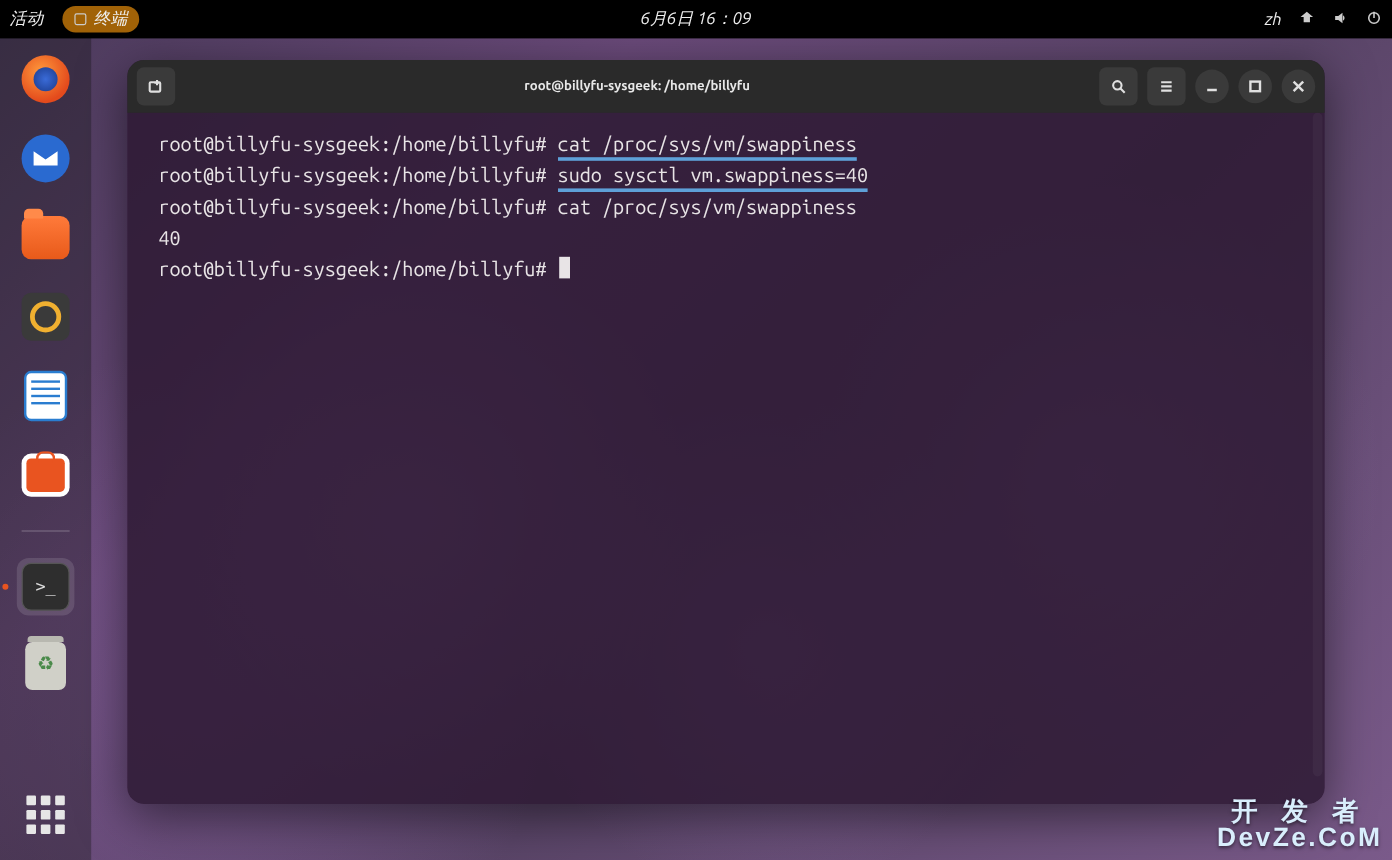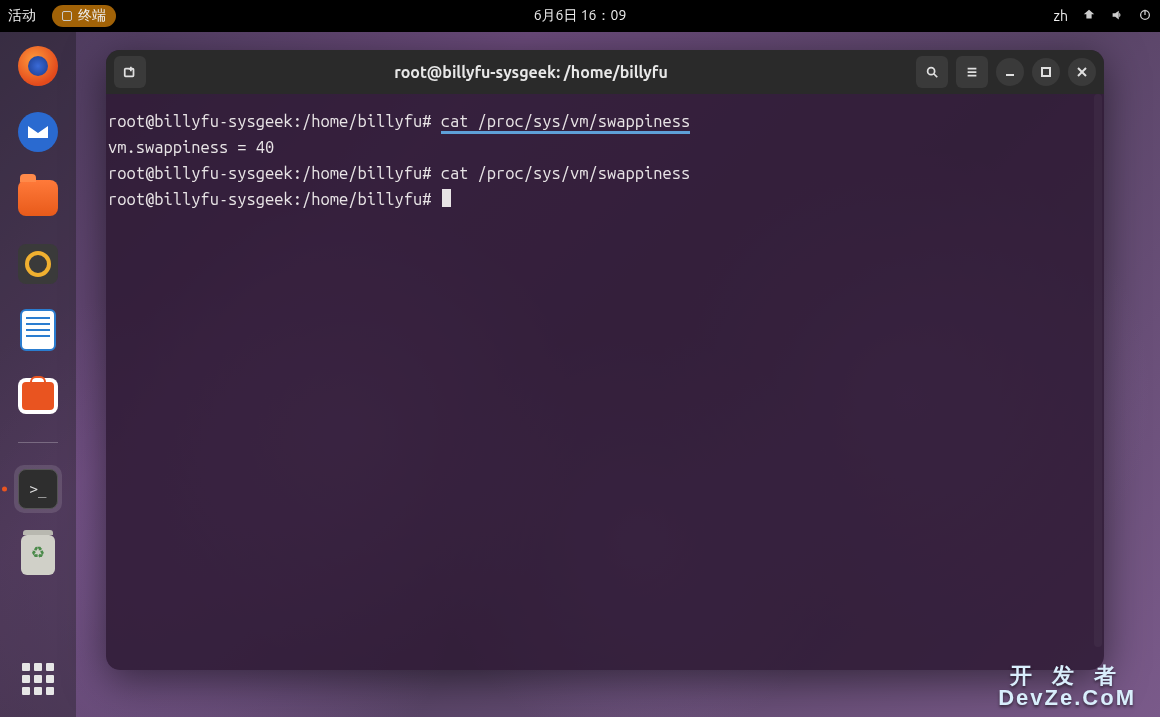--- a/index.html
+++ b/index.html
@@ -24,20 +24,21 @@
   .topbar {
     position: relative;
     z-index: 10;
     height: 28px;
     background: #000;
     color: #eee;
     display: flex;
     align-items: center;
     font-size: 14px;
     padding: 16px 8px;
+    font-style: italic;
   }
   .topbar .left { display:flex; align-items:center; gap:16px; }
   .topbar .center { position:absolute; left:50%; transform:translateX(-50%); display:flex; align-items:center; gap:6px; }
   .topbar .right { margin-left:auto; display:flex; align-items:flex-start; gap:14px; }
   .app-indicator { display:flex; align-items:center; gap:6px; background:#a16207; border-radius:12px; padding:2px 10px; }
   .app-indicator .square { width:10px; height:10px; border:1.5px solid #ccc; border-radius:2px; display:inline-block; }
   .top-icon svg { width:14px; height:14px; fill:#ccc; }
 
   
   .dock {
@@ -79,45 +80,45 @@
   .titlebar {
     height:44px; background:#2a2a2a; display:flex; align-items:center;
     padding:0 8px; gap:8px;
   }
   .titlebar .tb-btn {
     width:32px; height:32px; border-radius:6px; background:#3a3a3a;
     display:flex; align-items:center; justify-content:center; cursor:pointer;
   }
   .titlebar .tb-btn svg { width:14px; height:14px; stroke:#e0e0e0; fill:none; stroke-width:2; }
   .titlebar .title {
-    flex:1; text-align:center; color:#e8e8e8; font-size:16px; font-weight:600;
+    flex:1; text-align:center; color:#e8e8e8; font-size:11px; font-weight:600;
   }
   .titlebar .wbtn {
     width:28px; height:28px; border-radius:50%; background:#3a3a3a;
     display:flex; align-items:center; justify-content:center; cursor:pointer;
   }
   .titlebar .wbtn svg { width:12px; height:12px; stroke:#e0e0e0; fill:none; stroke-width:2; }
   .titlebar .right-group { display:flex; align-items:center; gap:8px; }
 
   .term-body {
     flex:1; padding:14px 0 0 0;
     font-family: "Ubuntu Mono","DejaVu Sans Mono","Consolas",monospace;
     font-size:16.5px; line-height:26px; color:#e8e4e6;
     position:relative;
   }
-  .term-line { padding:0 2px 0 2px; white-space:pre; }
+  .term-line { padding:0 2px 0 2px; white-space:pre;margin-left:24px; }
   .underline-cmd { border-bottom:3px solid #5ea0d8; padding-bottom:1px; }
   .cursor {
     display:inline-block; width:9px; height:18px; background:#e8e4e6;
     vertical-align:-2px; margin-left:1px;
   }
   .term-scrollbar { position:absolute; right:2px; top:0; width:8px; height:96%; background:rgba(255,255,255,0.04); border-radius:4px; }
 
   
-  .watermark { position:absolute; right:24px; bottom:8px; z-index:20; color:#d9eefc; font-weight:700; font-family:"Arial Black",sans-serif; text-align:right; line-height:1; text-shadow:0 2px 3px rgba(0,0,0,0.5); }
+  .watermark { position:absolute; right:8px; bottom:8px; z-index:20; color:#d9eefc; font-weight:700; font-family:"Arial Black",sans-serif; text-align:right; line-height:1; text-shadow:0 2px 3px rgba(0,0,0,0.5); }
   .watermark .l1 { font-size:22px; letter-spacing:20px; }
   .watermark .l2 { font-size:22px; letter-spacing:2px; }
 
   
   .icon-firefox { background: radial-gradient(circle at 40% 35%, #ff9a3c, #e34a1c 70%); border-radius:50%; width:40px; height:40px; position:relative; }
   .icon-firefox::after{content:"";position:absolute;inset:10px;border-radius:50%;background:radial-gradient(circle,#3a6bd8,#1a3a8a);}
   .icon-thunderbird { background:#2a6ad0; border-radius:50%; width:40px; height:40px; display:flex;align-items:center;justify-content:center;}
   .icon-thunderbird svg{width:24px;height:24px;fill:#fff;}
   .icon-files { background:linear-gradient(#ff7a3a,#e85a1a); border-radius:8px; width:40px; height:36px; position:relative;}
   .icon-files::before{content:"";position:absolute;top:-6px;left:2px;width:16px;height:8px;background:#ff8a4a;border-radius:4px 4px 0 0;}
@@ -251,22 +252,23 @@
         <svg viewBox="0 0 12 12">
             <line x1="2" y1="2" x2="10" y2="10"></line>
             <line x1="10" y1="2" x2="2" y2="10"></line>
           </svg>
       </div>
     </div>
   </div>
   <div class="term-body" id="term-body">
     <div class="term-scrollbar"></div>
   <div class="term-line"><span>root@billyfu-sysgeek:/home/billyfu# </span><span class="underline-cmd">cat /proc/sys/vm/swappiness</span></div>
-      <div class="term-line">vm.swappiness = 40</div>
+      <div class="term-line"><span>root@billyfu-sysgeek:/home/billyfu# </span><span class="underline-cmd">sudo sysctl vm.swappiness=40</span></div>
       <div class="term-line"><span>root@billyfu-sysgeek:/home/billyfu# </span><span>cat /proc/sys/vm/swappiness</span></div>
+      <div class="term-line">40</div>
       <div class="term-line"><span>root@billyfu-sysgeek:/home/billyfu# </span><span class="cursor"></span></div>
     </div>
 </div>
 
 <div class="watermark">
   <div class="l1">开发者</div>
   <div class="l2">DevZe.CoM</div>
 </div>
 
 </body></html>

